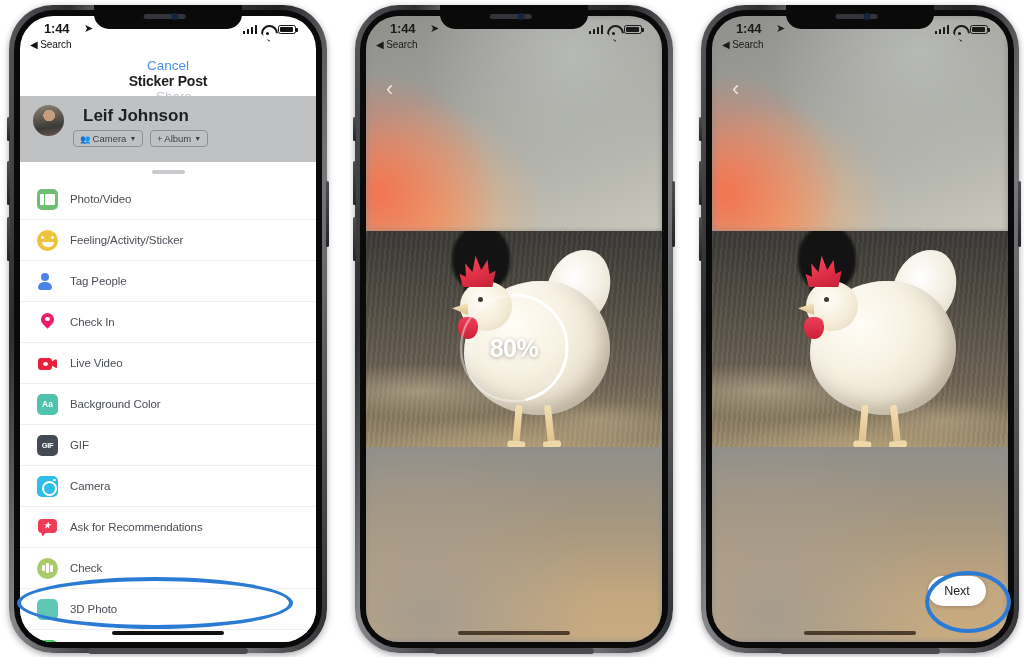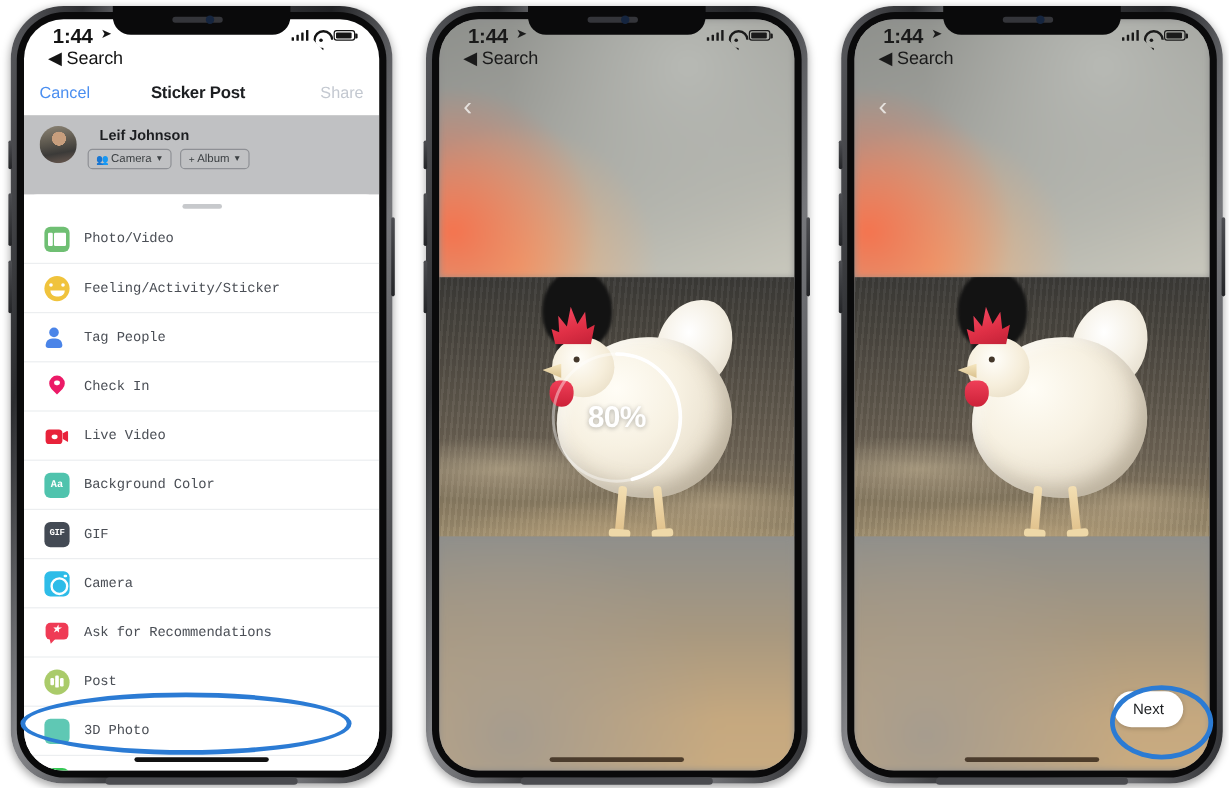--- a/index.html
+++ b/index.html
@@ -55,29 +55,29 @@
     width: 160px; height: 6px; background: #4b4c50; border-radius: 3px;
   }
 
   
   .statusbar {
     position: absolute; top: 0; left: 0; right: 0; height: 42px;
     z-index: 35; pointer-events: none;
   }
   .sb-time {
     position: absolute; left: 24px; top: 5px;
-    font-size: 17px; font-weight: bold; letter-spacing: -.2px;
+    font-size: 13px; font-weight: bold; letter-spacing: -.2px;
   }
   .sb-loc {
     position: absolute; left: 64px; top: 6px;
     font-size: 11px;
   }
   .sb-back {
-    position: absolute; left: 20px; top: 23px;
-    font-size: 15px; letter-spacing: -.1px;
+    position: absolute; left: 10px; top: 23px;
+    font-size: 10px; letter-spacing: -.1px;
   }
   .sb-right {
     position: absolute; right: 20px; top: 6px;
     display: flex; align-items: flex-end; gap: 4px; height: 12px;
   }
   .bars { display: flex; align-items: flex-end; gap: 1.5px; height: 9px; }
   .bars i { display: block; width: 2.5px; border-radius: .5px; background: currentColor; }
   .bars i:nth-child(1){height:3px}.bars i:nth-child(2){height:5px}
   .bars i:nth-child(3){height:7px}.bars i:nth-child(4){height:9px}
   .wifi { width: 13px; height: 10px; position: relative; }
@@ -102,53 +102,53 @@
     width: 112px; height: 4px; border-radius: 3px; background: #111;
     z-index: 36;
   }
   .home-ind.on-photo { background: #3a2a1c; opacity: .85; }
 
   
   .p1-screen { background: #fff; }
   .navbar {
     position: absolute; top: 42px; left: 0; right: 0; height: 38px;
     background: #fff; display: flex; align-items: center;
-    padding: 0 13px; justify-content: space-between;
+    padding: 0 13px; justify-content: space-between; flex-direction: column;
   }
   .nav-cancel { color: #4a8ef0; font-size: 13.5px; }
   .nav-title { font-size: 14px; font-weight: bold; color: #1c1e21; letter-spacing: -.2px; }
   .nav-share { color: #c3c8d0; font-size: 13.5px; margin-left: 12px; }
 
   .composer {
     position: absolute; top: 80px; left: 0; right: 0; height: 66px;
     background: #c0c1c3;
     padding: 9px 13px;
   }
   .composer-row { display: flex; align-items: flex-start; gap: 9px; }
   .avatar {
     width: 31px; height: 31px; border-radius: 50%;
     background:
       radial-gradient(circle at 52% 34%, #c79e7d 0 22%, rgba(199,158,125,0) 23%),
       linear-gradient(170deg,#8c8475 0%,#5f5a50 40%,#3b3a38 70%,#6e5c52 100%);
     flex: 0 0 auto;
   }
-  .composer-name { font-size: 12px; font-weight: bold; color: #1c1e21; margin: 1px 0 4px; padding-left: 10px; }
+  .composer-name { font-size: 17px; font-weight: bold; color: #1c1e21; margin: 1px 0 4px; padding-left: 10px; }
   .pills { display: flex; gap: 7px; }
   .pill {
     display: flex; align-items: center; gap: 3px;
     border: 1px solid #8e9095; border-radius: 4px;
     padding: 2px 6px; font-size: 9.5px; color: #3c4043;
     background: transparent;
   }
   .pill .ppl { font-size: 8.5px; letter-spacing: -1px; }
   .pill .car { font-size: 7px; }
 
   .sheet {
     position: absolute; left: 0; right: 0; top: 146px; bottom: 0;
-    background: #fff; border-radius: 11px 11px 0 0; font-family: Liberation Mono, monospace;
+    background: #fff; border-radius: 11px 11px 0 0;
   }
   .grabber {
     width: 33px; height: 4px; border-radius: 3px; background: #c7c9cc;
     margin: 8px auto 5px;
   }
   .menu-list { padding: 0; }
   .menu-item {
     display: flex; align-items: center; gap: 12px;
     height: 41px; padding: 0 0 0 17px;
     border-bottom: 1px solid #eceef0;
@@ -468,21 +468,21 @@
               <span class="mi-label">Ask for Recommendations</span>
             </div>
             <div class="menu-item">
               <span class="mi-icon ic-poll">
                 <i>
                   <b></b>
                   <b></b>
                   <b></b>
                 </i>
               </span>
-              <span class="mi-label">Post</span>
+              <span class="mi-label">Check</span>
             </div>
             <div class="menu-item">
               <span class="mi-icon ic-3d">
                 <i>3D</i>
               </span>
               <span class="mi-label">3D Photo</span>
             </div>
             <div class="menu-item">
               <span class="mi-icon ic-sell">
                 <i></i>

